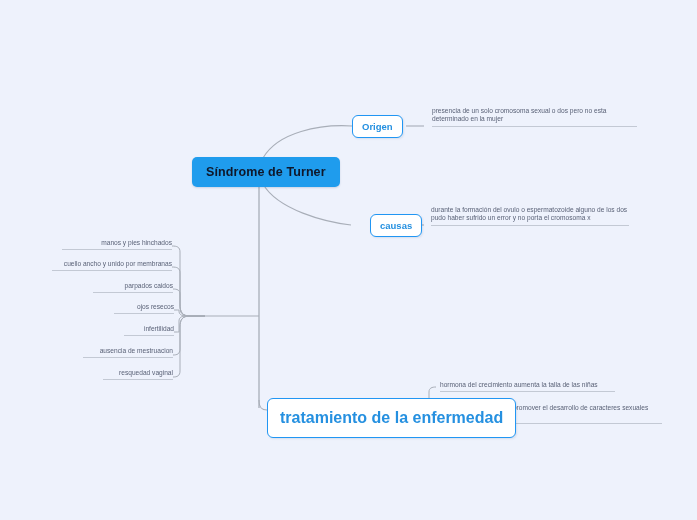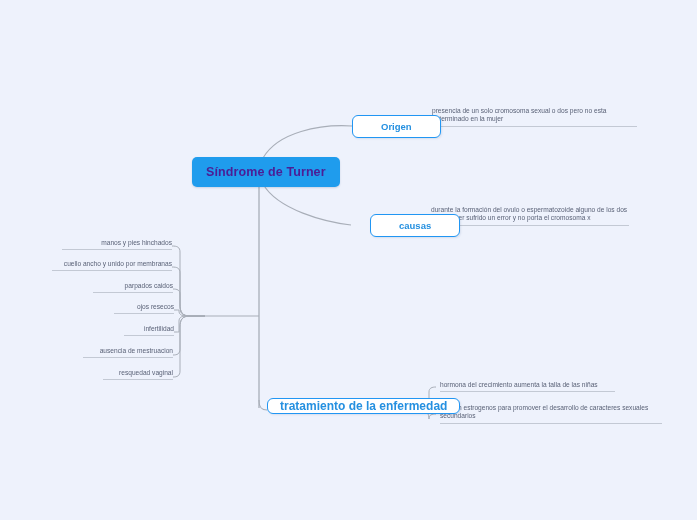--- a/index.html
+++ b/index.html
@@ -29,41 +29,41 @@
 
   
   .node {
     position: absolute;
     box-sizing: border-box;
     white-space: nowrap;
     z-index: 3;
   }
   .root-node {
     background: #1f9ced;
-    color: #4c1d95;
+    color: #0f172a;
     font-weight: bold;
     font-size: 12.5px;
     border-radius: 5px;
     padding: 8px 14px;
     letter-spacing: 0.1px;
     box-shadow: 0 1px 2px rgba(40,70,120,0.18);
   }
   .branch-node {
     background: #ffffff;
     color: #2590e0;
     font-weight: bold;
     font-size: 9.5px;
     border: 1.4px solid #2196f3;
     border-radius: 6px;
-    padding: 5px 28px;
+    padding: 5px 9px;
     box-shadow: 1px 1px 2px rgba(60,90,140,0.13);
   }
   .branch-node.wide {
-    font-size: 12px;
-    padding: 0 12px;
+    font-size: 16px;
+    padding: 10px 12px;
   }
 
   
   .leaf {
     position: absolute;
     box-sizing: border-box;
     color: #5a6277;
     font-size: 6.6px;
     line-height: 8.4px;
     border-bottom: 1px solid #c3c9d4;

